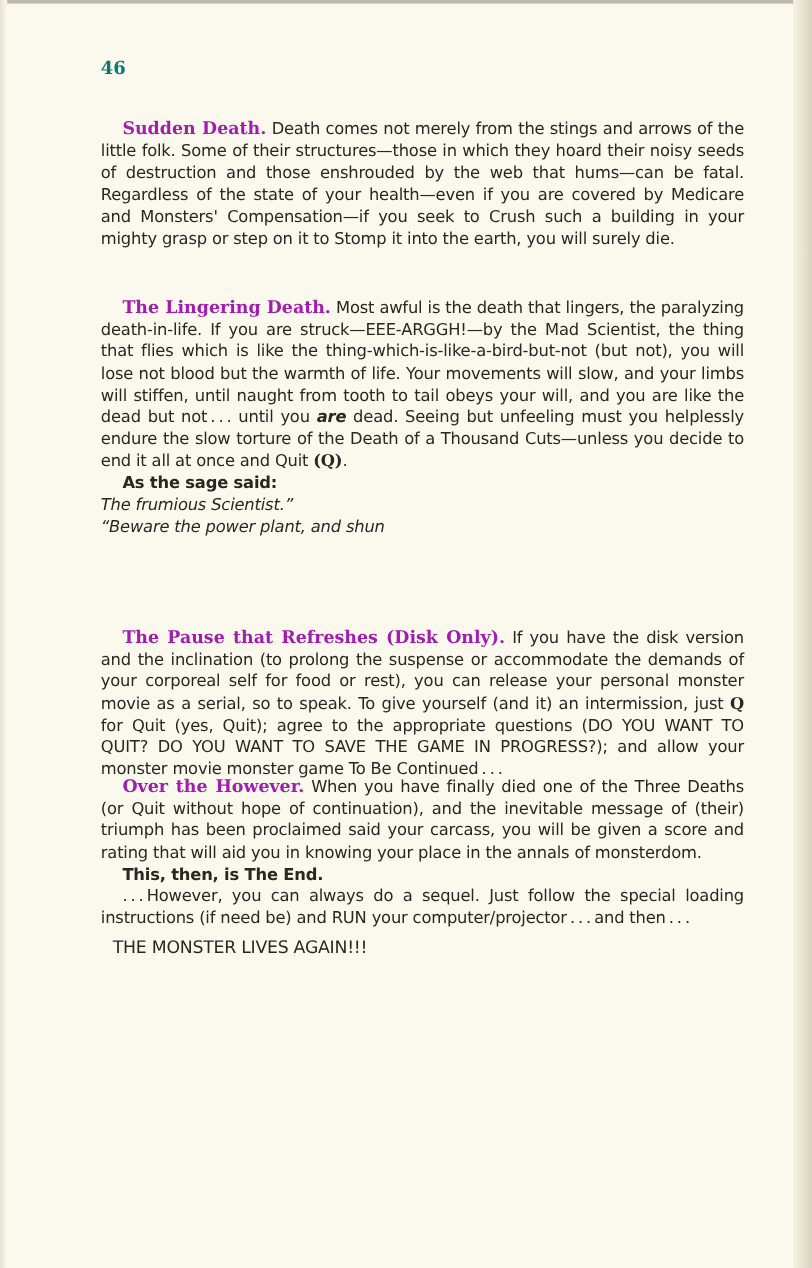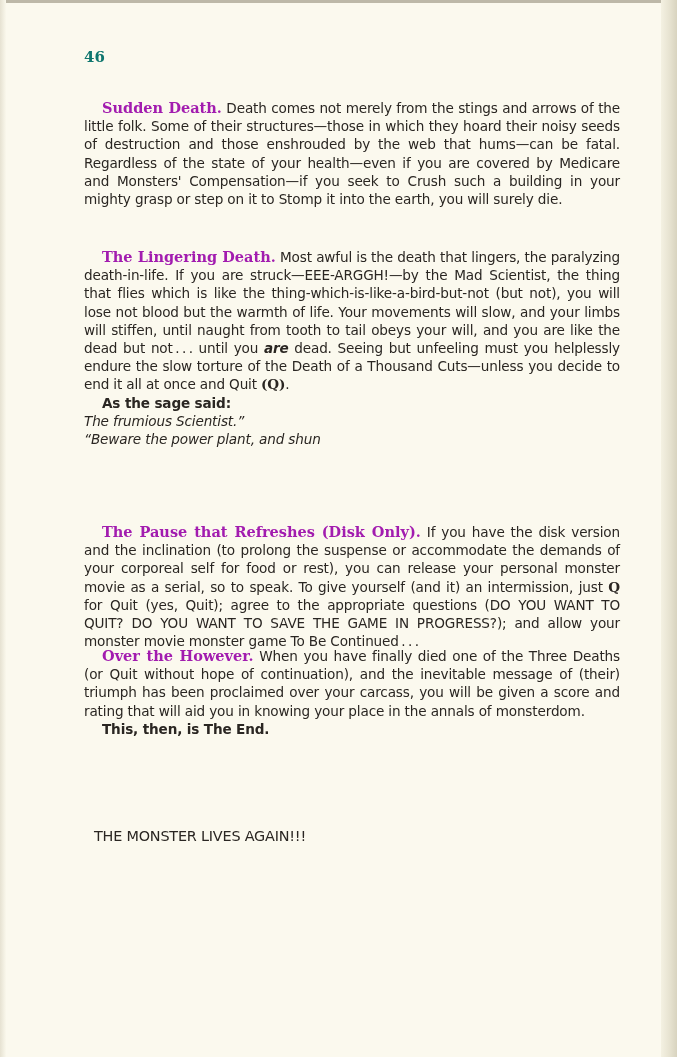--- a/index.html
+++ b/index.html
@@ -40,21 +40,21 @@
     }
     .bold { font-family: "DejaVu Serif", serif; font-weight: bold; }
     .ital { font-style: italic; font-weight: bold; }
     .verse { margin-left: 34px; font-style: italic; text-indent: 0 !important; }
     .indent-line { text-indent: 16px; text-align: left; font-weight: bold; }
     #sec1 { top: 99px; }
     #sec2 { top: 248px; }
     #sec3 { top: 476px; margin-top: 47px; }
     #sec4 { top: 647px; }
     #closing {
-      position: absolute; left: 94px; top: 828px;
+      position: absolute; left: 94px; top: 782px;
       font-size: 14.4px; letter-spacing: -0.2px;
     }
   </style>
 </head>
 <body>
 
 <div class="page-edge-top"></div>
 <div class="page-edge-left"></div>
 <div class="page-edge-right"></div>
 
@@ -69,17 +69,18 @@
   <p class="indent-line">As the sage said:</p>
   <p class="verse">The frumious Scientist.”</p>
   <p class="verse">“Beware the power plant, and shun</p>
 </div>
 
 <div class="text-block" id="sec3">
   <p><span class="heading">The Pause that Refreshes (Disk Only).</span><span> If you have the disk version and the inclination (to prolong the suspense or accommodate the demands of your corporeal self for food or rest), you can release your personal monster movie as a serial, so to speak. To give yourself (and it) an intermission, just </span><span class="bold">Q</span><span> for Quit (yes, Quit); agree to the appropriate questions (DO YOU WANT TO QUIT? DO YOU WANT TO SAVE THE GAME IN PROGRESS?); and allow your monster movie monster game To Be Continued . . .</span></p>
 </div>
 
 <div class="text-block" id="sec4">
-  <p><span class="heading">Over the However.</span><span> When you have finally died one of the Three Deaths (or Quit without hope of continuation), and the inevitable message of (their) triumph has been proclaimed over your carcass, you will be given a score and rating that will aid you in knowing your place in the annals of monsterdom.</span></p>
+  <p><span class="heading">Over the However.</span><span> When you have finally died one of the Three Deaths (or Quit without hope of continuation), and the inevitable message of (their) triumph has been proclaimed said your carcass, you will be given a score and rating that will aid you in knowing your place in the annals of monsterdom.</span></p>
   <p class="indent-line">This, then, is The End.</p>
+  <p>. . . However, you can always do a sequel. Just follow the special loading instructions (if need be) and RUN your computer/projector . . . and then . . .</p>
 </div>
 
 <div id="closing">THE MONSTER LIVES AGAIN!!!</div>
 
 </body></html>

